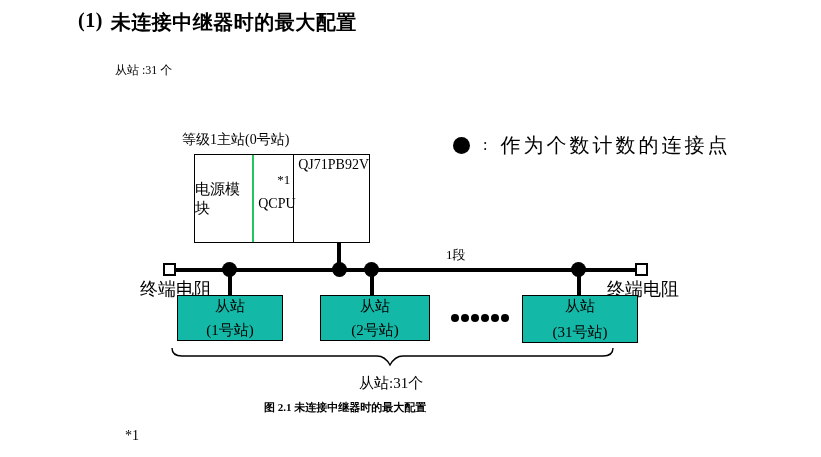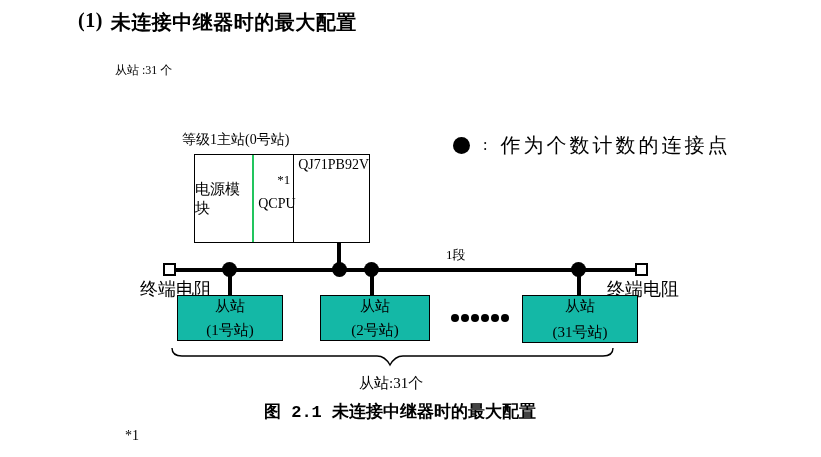--- a/index.html
+++ b/index.html
@@ -65,21 +65,21 @@
   .slave-2 { left:320px; top:295px; width:110px; height:46px; }
   .slave-3 { left:522px; top:295px; width:116px; height:48px; }
 
   .ellipsis { left:451px; top:314px; display:flex; gap:2px; align-items:center; }
   .ellipsis .dot { width:8px; height:8px; border-radius:50%; background:#000; }
 
   
   .brace { left:165px; top:346px; }
   .slave-count { left:359px; top:374px; font-size:15px; }
 
-  .caption { left:264px; top:400px; font-size:17px; font-weight:bold;font-family:Liberation Mono, monospace; }
+  .caption { left:264px; top:400px; font-size:11px; font-weight:bold; }
   .footnote { left:125px; top:428px; display:flex; gap:18px; font-size:14px; }
 </style>
 </head>
 <body>
 
 <div class="page">
 
   <div class="abs heading">
     <span>(1)</span>
     <span>未连接中继器时的最大配置</span>

